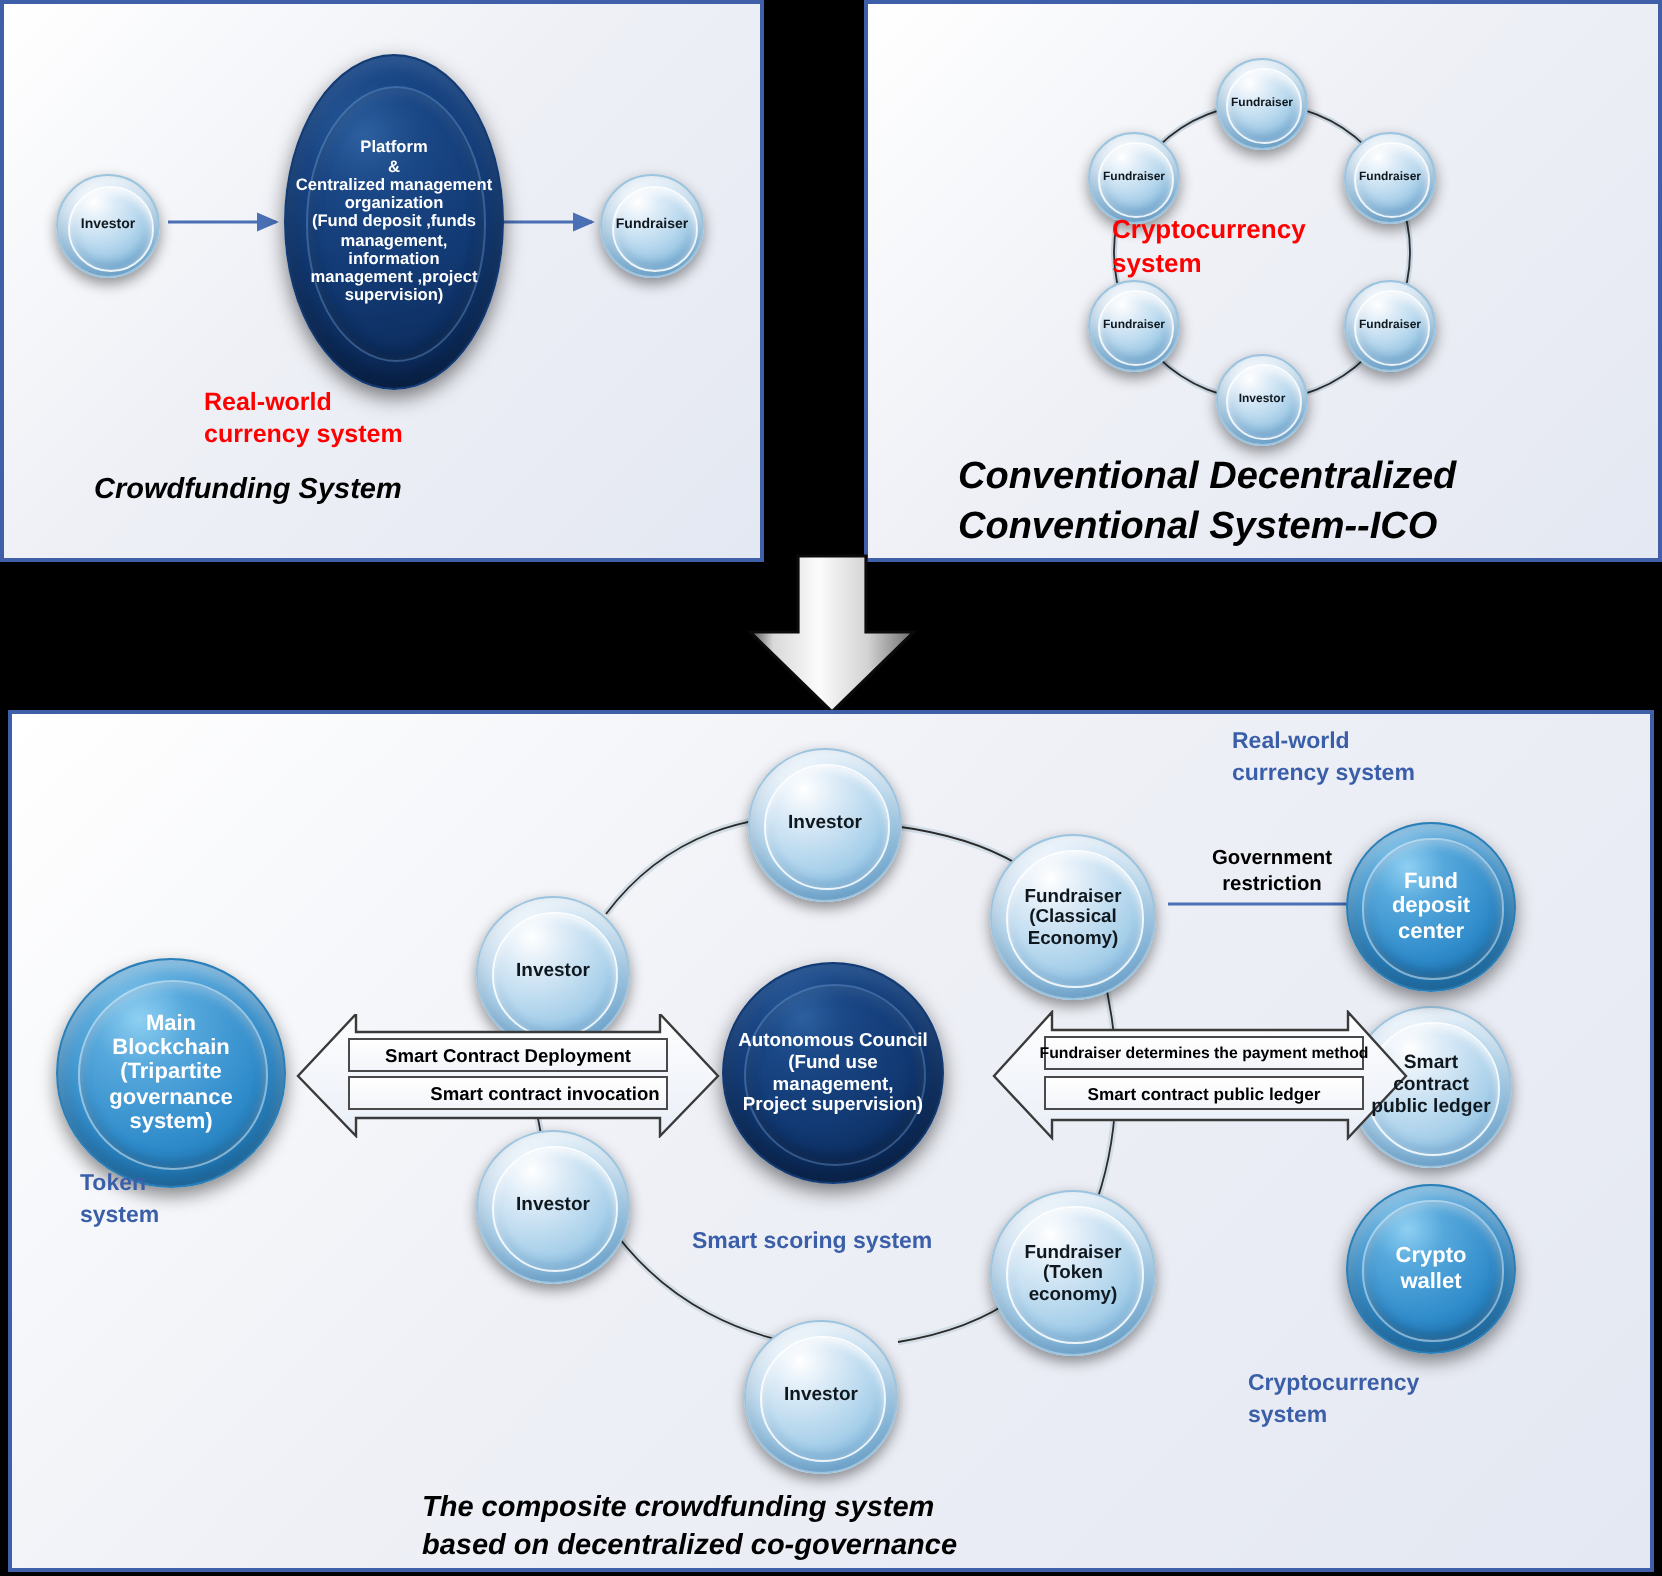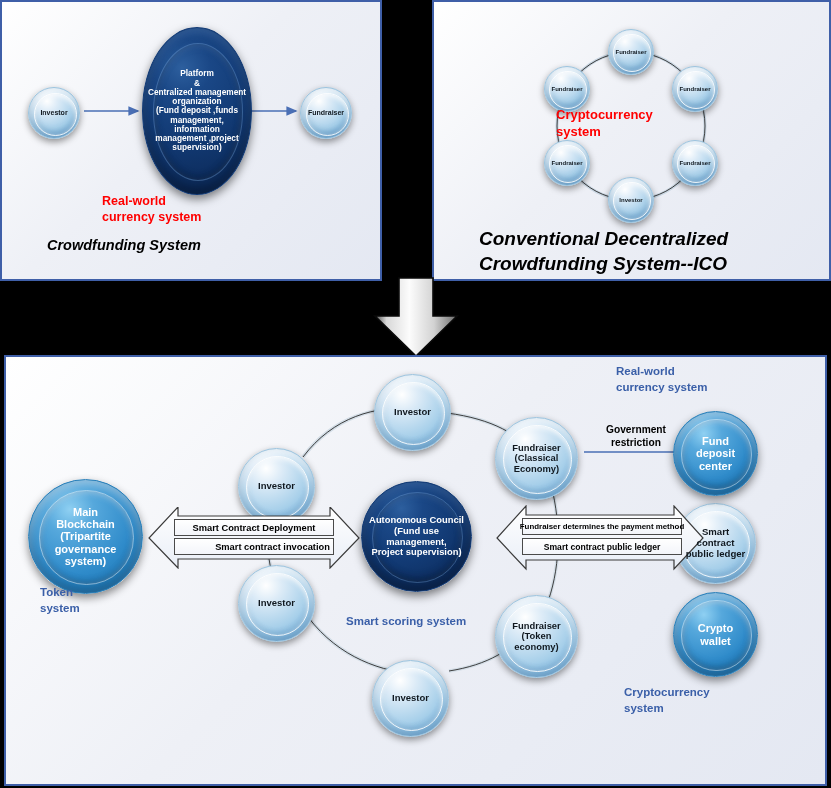--- a/index.html
+++ b/index.html
@@ -146,21 +146,21 @@
     <div class="lbl">Fundraiser</div>
   </div>
 
   <div class="cap cap-red" style="left:122px;top:105px;width:150px;font-size:13px;line-height:1.3;">
     <div>Cryptocurrency</div>
     <div>system</div>
   </div>
 
   <div class="cap cap-title" style="left:45px;top:224px;width:310px;font-size:19px;line-height:1.32;">
     <div>Conventional Decentralized</div>
-    <div>Crowdfunding System--ICO</div>
+    <div>Conventional System--ICO</div>
   </div>
 </div>
 
 <svg style="position:absolute;left:358px;top:276px;" width="116" height="82">
   <defs>
     <linearGradient id="dag" x1="0" y1="0" x2="1" y2="0">
       <stop offset="0%" stop-color="#4d4d4d"></stop>
       <stop offset="14%" stop-color="#d8d8d8"></stop>
       <stop offset="42%" stop-color="#fcfcfc"></stop>
       <stop offset="72%" stop-color="#d2d2d2"></stop>
@@ -316,13 +316,17 @@
       <path d="M30,10 L178,10 L178,1 L207,33 L178,64 L178,55 L30,55 L30,64 L1,33 L30,1 Z" fill="url(#bag1)" stroke="#3a3a3a" stroke-width="1.2"></path>
     </svg>
     <div class="ba-row" style="left:26px;top:13px;width:160px;height:17px;font-size:7.9px;">
       <span>Fundraiser determines the payment method</span>
     </div>
     <div class="ba-row" style="left:26px;top:33px;width:160px;height:17px;font-size:8.6px;">
       <span>Smart contract public ledger</span>
     </div>
   </div>
 
+  <div class="cap cap-title" style="left:205px;top:388px;width:420px;font-size:14.5px;line-height:1.33;">
+    <div>The composite crowdfunding system</div>
+    <div>based on decentralized co-governance</div>
+  </div>
 </div>
 
 </body></html>

